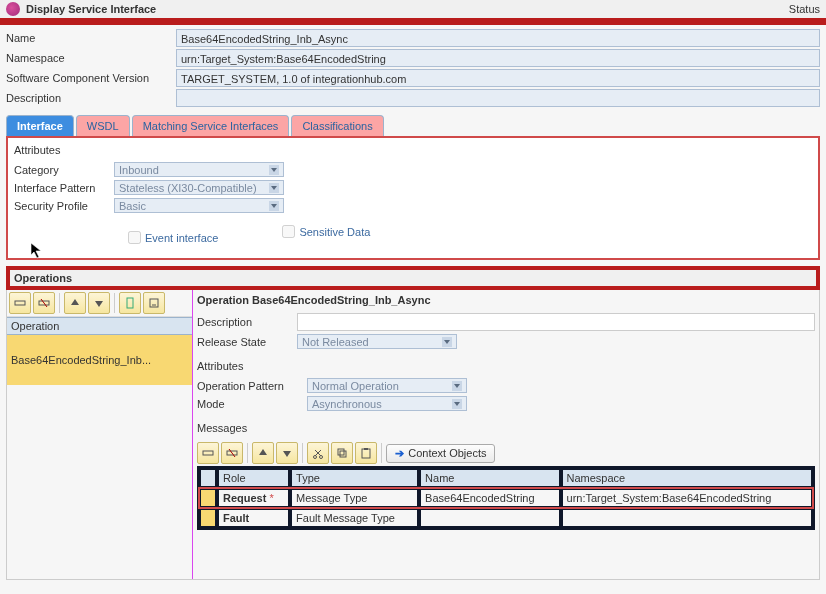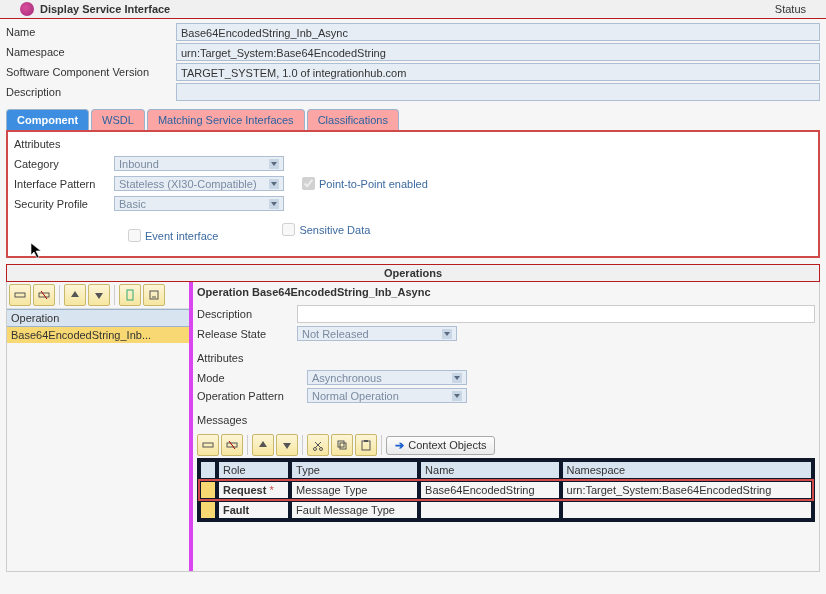--- a/index.html
+++ b/index.html
@@ -1,17 +1,17 @@
 <!DOCTYPE html>
 <html><head>
 <meta charset="utf-8">
 <style>
   * { box-sizing: border-box; }
   html, body { margin: 0; padding: 0; font-family: Arial, sans-serif; font-size: 11px; color: #333; background: #f6f6f6; width: 826px; height: 594px; overflow: hidden; }
-  .title-bar { display: flex; align-items: center; padding: 2px 20px; background: #f0f0f0; border-bottom: 1px solid #b91c1c; }
+  .title-bar { display: flex; align-items: center; padding: 2px 6px; background: #f0f0f0; border-bottom: 7px solid #b91c1c; }
   .title-bar .icon { width: 14px; height: 14px; border-radius: 50%; background: radial-gradient(circle at 40% 40%, #d94f9c, #a12a7a); margin-right: 6px; }
   .title-text { font-weight: bold; flex: 1; }
   .status { font-size: 11px; color: #333; }
   .meta-section { padding: 2px 6px 6px; }
   .meta-row { display: flex; align-items: center; margin: 2px 0; }
   .meta-label { width: 170px; color: #333; }
   .ro-field { flex: 1; background: #e6edf5; border: 1px solid #aebfd4; padding: 2px 4px; height: 18px; line-height: 14px; color: #333; }
   .ro-field.empty { background: #e6edf5; }
   .tabs { display: flex; align-items: center; padding: 0 6px; }
   .tab { padding: 4px 10px; background: #fca5a5; border: 1px solid #9bb3cc; border-bottom: none; border-radius: 4px 4px 0 0; margin-right: 2px; cursor: pointer; color: #2a63a0; }
@@ -21,29 +21,29 @@
   .attr-row { display: flex; align-items: center; margin: 3px 0; }
   .attr-label { width: 100px; }
   .dd { width: 170px; background: #e6edf5; border: 1px solid #aebfd4; padding: 2px 4px; height: 15px; color: #7a8aa0; display: flex; align-items: center; justify-content: space-between; }
   .dd .caret { width: 10px; height: 10px; display: inline-block; }
   .dd .caret svg { width: 10px; height: 10px; }
   .chk { display: inline-flex; align-items: center; margin-left: 14px; }
   .chk input { margin-right: 4px; }
   .chk.indented { margin-left: 110px; margin-top: 12px; }
   .chk .lbl { color: #3c6aa0; }
   .ops-band { margin: 0 6px; }
-  .ops-head { font-weight: bold; background: #f0f0f0; border: 1px solid #b91c1c; padding: 2px 4px; text-align: center; }
+  .ops-head { font-weight: bold; background: #f0f0f0; border: 4px solid #b91c1c; padding: 2px 4px; }
   .ops-body { display: flex; border: 1px solid #ccc; border-top: none; height: 290px; }
-  .ops-left { width: 186px; border-right: 4px solid #d946ef; display: flex; flex-direction: column; }
+  .ops-left { width: 186px; border-right: 1px solid #d946ef; display: flex; flex-direction: column; }
   .toolbar { display: flex; align-items: center; padding: 2px; gap: 2px; background: #f6f6f6; border-bottom: 1px solid #ddd; }
   .tbtn { width: 22px; height: 22px; background: linear-gradient(#fdf5d7,#f6e6a0); border: 1px solid #c9b86a; border-radius: 2px; display: flex; align-items: center; justify-content: center; cursor: pointer; }
   .tbtn svg { width: 12px; height: 12px; }
   .vsep { width: 1px; height: 20px; background: #ccc; margin: 0 2px; }
   .col-head { background: #d8e4f0; border: 1px solid #9bb3cc; border-left: none; border-right: none; padding: 2px 4px; }
-  .list-item { padding: 2px 4px; cursor: pointer; overflow: hidden; text-overflow: ellipsis; white-space: nowrap; }
+  .list-item { padding: 19px 4px; cursor: pointer; overflow: hidden; text-overflow: ellipsis; white-space: nowrap; }
   .list-item.sel { background: #f8d872; }
   .ops-right { flex: 1; padding: 2px 4px; overflow: auto; }
   .r-title { font-weight: bold; padding: 2px 0 4px; }
   .r-row { display: flex; align-items: center; margin: 3px 0; }
   .r-label { width: 100px; }
   .r-field { flex: 1; border: 1px solid #ccc; height: 18px; background: #fff; }
   .r-dd { width: 160px; }
   .msg-toolbar { display: flex; align-items: center; gap: 2px; padding: 2px 0; }
   .ctx-btn { display: inline-flex; align-items: center; background: linear-gradient(#fdfdfd,#eaeaea); border: 1px solid #aaa; border-radius: 3px; padding: 2px 8px; cursor: pointer; }
   .ctx-btn .arrow { color: #1a5fd0; margin-right: 4px; font-weight: bold; }
@@ -80,21 +80,21 @@
     <div class="meta-label">Software Component Version</div>
     <div class="ro-field">TARGET_SYSTEM, 1.0 of integrationhub.com</div>
   </div>
   <div class="meta-row">
     <div class="meta-label">Description</div>
     <div class="ro-field empty"></div>
   </div>
 </div>
 
 <div class="tabs">
-  <div class="tab active">Component</div>
+  <div class="tab active">Interface</div>
   <div class="tab">WSDL</div>
   <div class="tab">Matching Service Interfaces</div>
   <div class="tab">Classifications</div>
 </div>
 
 <div class="attr-box">
   <div class="section-head">Attributes</div>
   <div class="attr-row">
     <div class="attr-label">Category</div>
     <div class="dd">
@@ -107,24 +107,20 @@
   </div>
   <div class="attr-row">
     <div class="attr-label">Interface Pattern</div>
     <div class="dd">
       <span>Stateless (XI30-Compatible)</span>
       <span class="caret"><svg viewBox="0 0 10 10">
             <rect x="0" y="0" width="10" height="10" fill="#c9d6e6"></rect>
             <path d="M2 3 L5 7 L8 3 Z" fill="#5a6b80"></path>
           </svg></span>
     </div>
-    <label class="chk">
-      <input type="checkbox" checked="" disabled="" style="">
-      <span class="lbl">Point-to-Point enabled</span>
-    </label>
   </div>
   <div class="attr-row">
     <div class="attr-label">Security Profile</div>
     <div class="dd">
       <span>Basic</span>
       <span class="caret"><svg viewBox="0 0 10 10">
             <rect x="0" y="0" width="10" height="10" fill="#c9d6e6"></rect>
             <path d="M2 3 L5 7 L8 3 Z" fill="#5a6b80"></path>
           </svg></span>
     </div>
@@ -203,33 +199,33 @@
           <span>Not Released</span>
           <span class="caret"><svg viewBox="0 0 10 10">
                 <rect x="0" y="0" width="10" height="10" fill="#c9d6e6"></rect>
                 <path d="M2 3 L5 7 L8 3 Z" fill="#5a6b80"></path>
               </svg></span>
         </div>
       </div>
       <div class="spacer"></div>
       <div class="section-head">Attributes</div>
       <div class="r-row">
-        <div class="r-label" style="width:110px;">Mode</div>
+        <div class="r-label" style="width:110px;">Operation Pattern</div>
         <div class="dd r-dd">
-          <span>Asynchronous</span>
+          <span>Normal Operation</span>
           <span class="caret"><svg viewBox="0 0 10 10">
                 <rect x="0" y="0" width="10" height="10" fill="#c9d6e6"></rect>
                 <path d="M2 3 L5 7 L8 3 Z" fill="#5a6b80"></path>
               </svg></span>
         </div>
       </div>
       <div class="r-row">
-        <div class="r-label" style="width:110px;">Operation Pattern</div>
+        <div class="r-label" style="width:110px;">Mode</div>
         <div class="dd r-dd">
-          <span>Normal Operation</span>
+          <span>Asynchronous</span>
           <span class="caret"><svg viewBox="0 0 10 10">
                 <rect x="0" y="0" width="10" height="10" fill="#c9d6e6"></rect>
                 <path d="M2 3 L5 7 L8 3 Z" fill="#5a6b80"></path>
               </svg></span>
         </div>
       </div>
       <div class="spacer"></div>
       <div class="section-head">Messages</div>
       <div class="msg-toolbar">
         <div class="tbtn">

